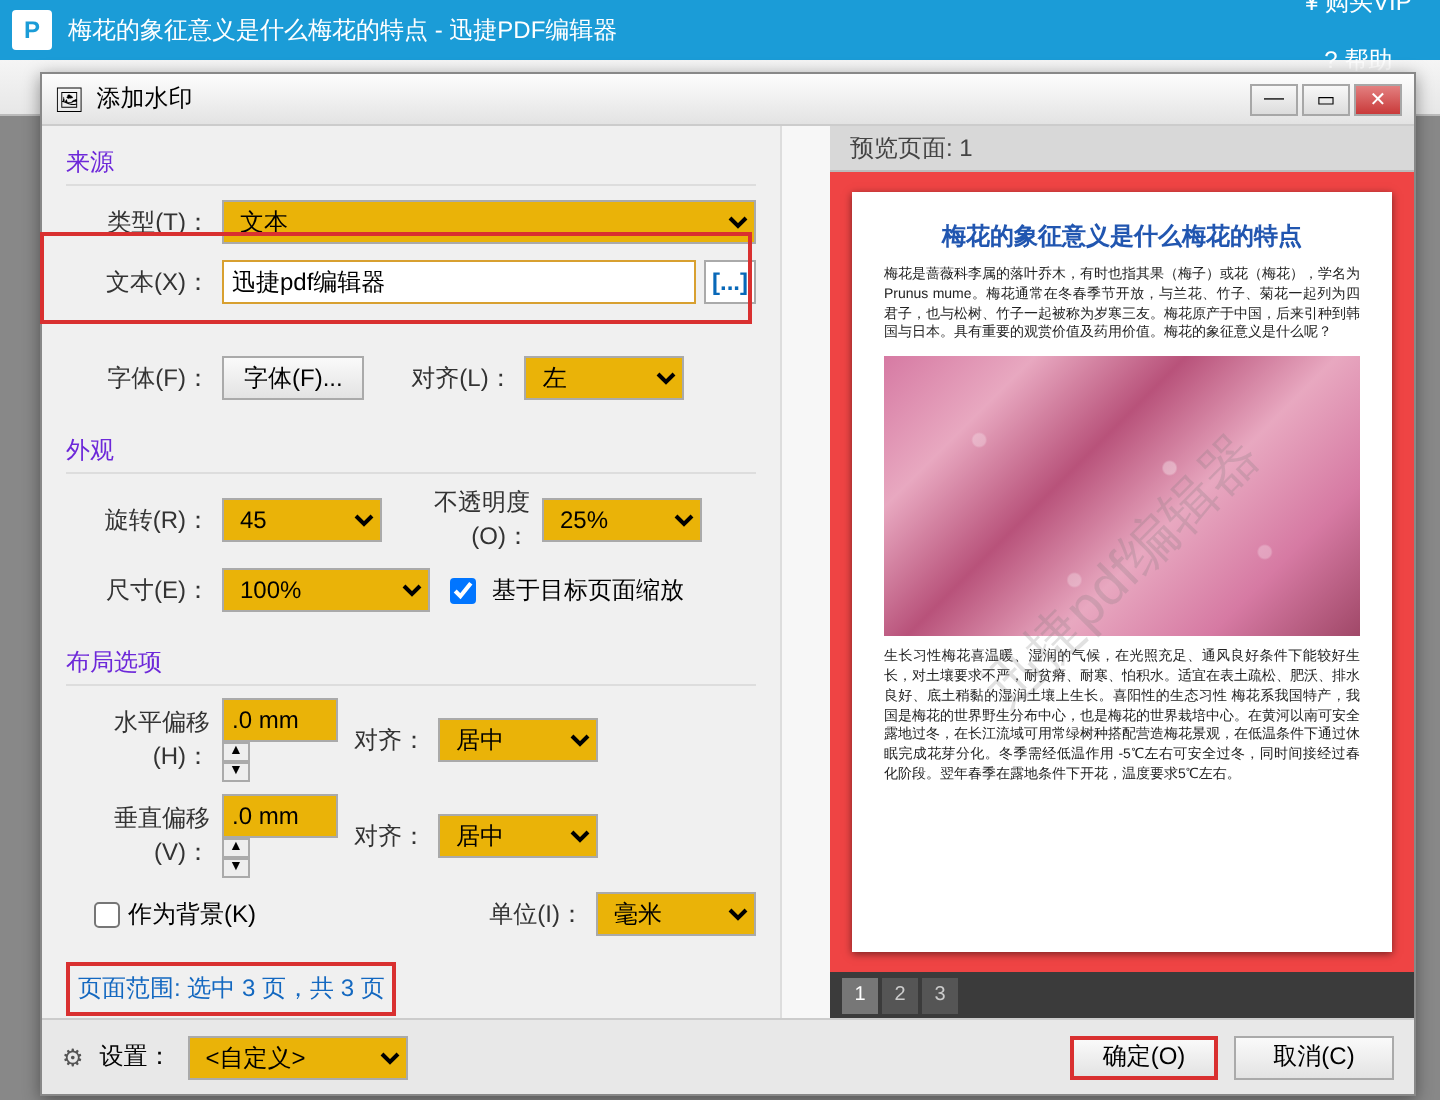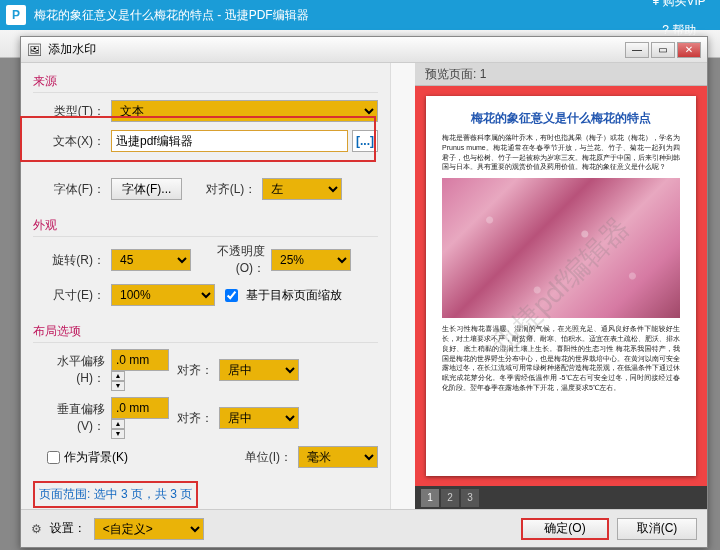--- a/index.html
+++ b/index.html
@@ -20,21 +20,21 @@
 .dlg-titlebar .t { flex: 1; }
 .dlg-titlebar .wbtns { display: flex; gap: 2px; }
 .dlg-titlebar .wbtn { width: 24px; height: 16px; border: 1px solid #a7a7a7; background: linear-gradient(#f8f8f8,#dcdcdc); display: flex; align-items: center; justify-content: center; font-size: 10px; }
 .dlg-titlebar .wbtn.close { background: linear-gradient(#e38080,#c93a3a); color: #fff; }
 
 .dlg-body { flex: 1; display: flex; overflow: hidden; }
 .left-col { width: 370px; background: #f0f0f0; overflow-y: auto; border-right: 1px solid #ddd; }
 .right-col { flex: 1; background: #f7f7f7; display: flex; flex-direction: column; padding-left: 24px; }
 
 .section { padding: 6px 12px 0 12px; }
-.group-title { color: #be185d; font-size: 12px; padding: 4px 0 2px 0; border-bottom: 1px solid #ddd; margin-bottom: 6px; }
+.group-title { color: #6d28d9; font-size: 12px; padding: 4px 0 2px 0; border-bottom: 1px solid #ddd; margin-bottom: 6px; }
 .row { display: flex; align-items: center; margin-bottom: 6px; min-height: 24px; }
 .row label { width: 78px; text-align: right; padding-right: 6px; color: #333; }
 .row .mid-label { width: 80px; text-align: right; padding-right: 6px; color: #333; }
 select, input[type=text] { height: 22px; border: 1px solid #aaa; padding: 0 4px; background: #eab308; }
 .btn { height: 22px; border: 1px solid #aaa; background: linear-gradient(#fafafa,#e3e3e3); padding: 0 10px; display: inline-flex; align-items: center; cursor: pointer; }
 .browse-btn { width: 26px; height: 22px; border: 1px solid #aaa; background: #fff; display: flex; align-items: center; justify-content: center; color: #0868b8; font-weight: bold; margin-left: 4px; }
 .text-row-box { position: absolute; left: 20px; top: 116px; width: 356px; height: 46px; border: 2px solid #d93030; pointer-events: none; }
 
 .spinner { display: flex; flex-direction: column; }
 .spinner input { width: 58px; }
@@ -200,18 +200,18 @@
         <div class="pg">3</div>
       </div>
     </div>
   </div>
 
   <div class="dlg-footer">
     <span class="gear">⚙</span>
     <span>设置：</span>
     <select style="width:110px"><option>&lt;自定义&gt;</option></select>
     <div class="spacer"></div>
-    <div class="btn ok-btn" style="width:88px;justify-content:center">确定(O)</div>
+    <div class="btn ok-btn" style="width:74px;justify-content:center">确定(O)</div>
     <div class="btn" style="width:80px;justify-content:center">取消(C)</div>
   </div>
 </div>
 
 <div class="text-row-box"></div>
 
 </body></html>

